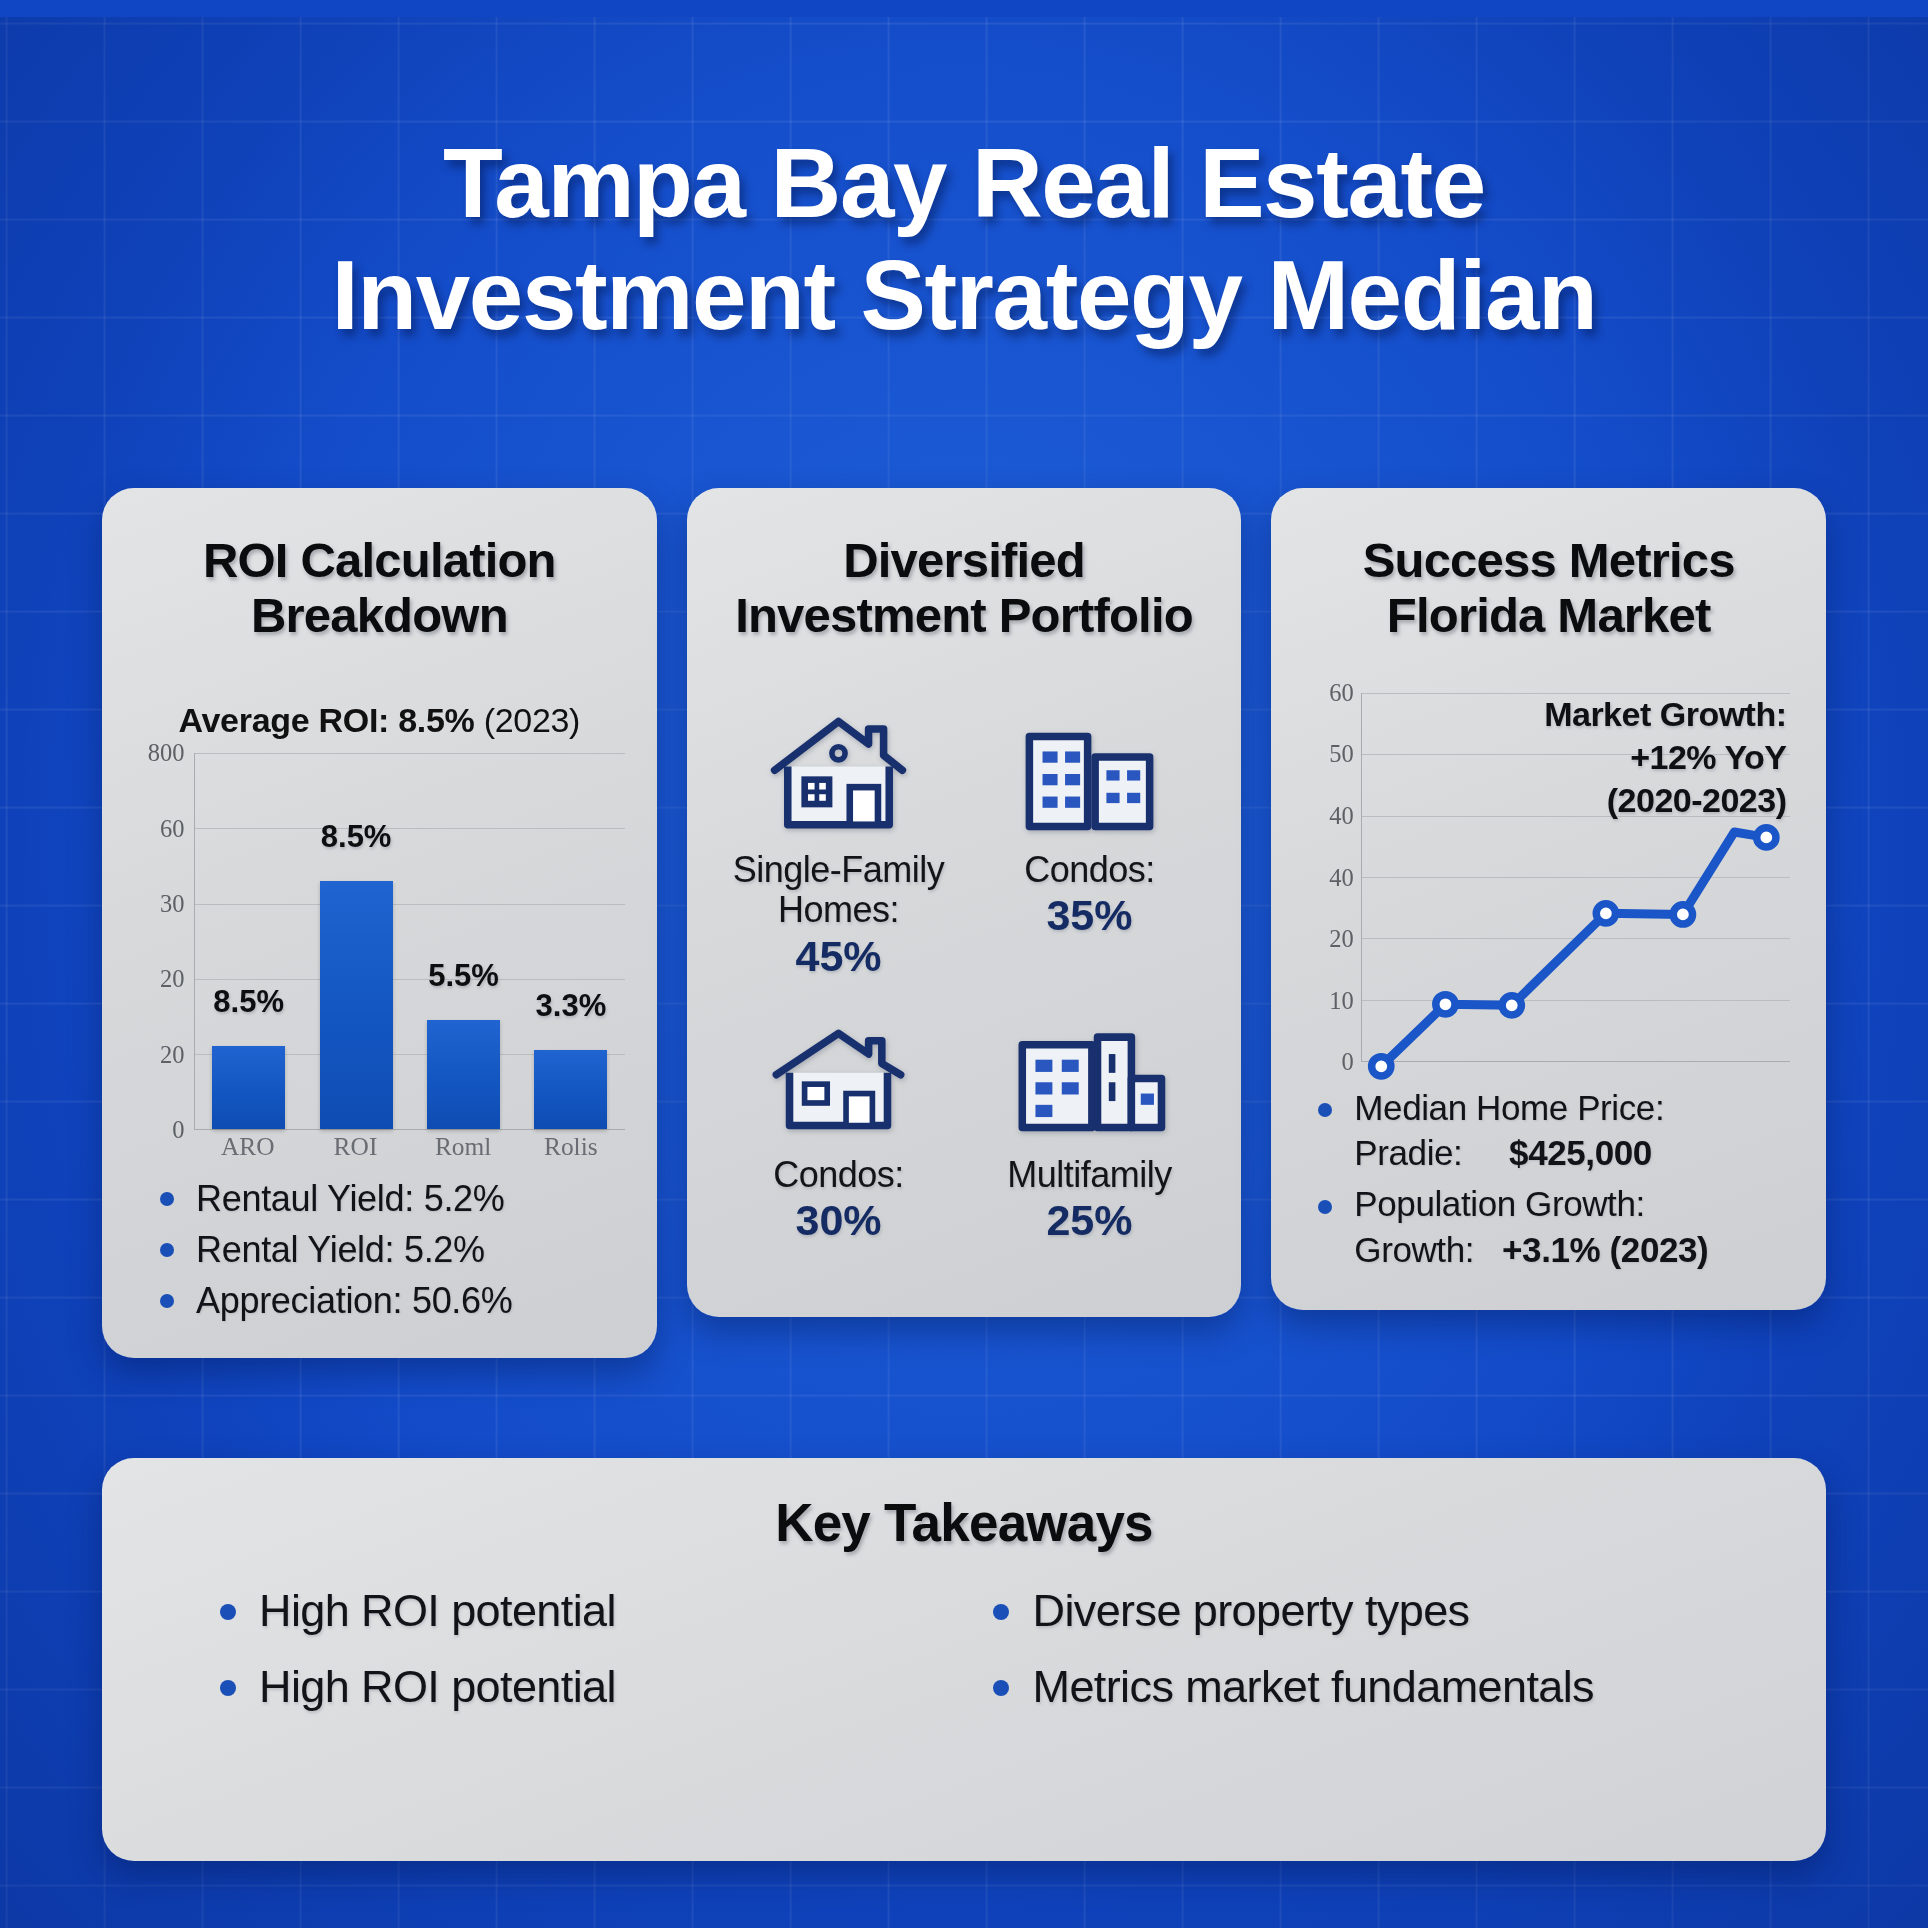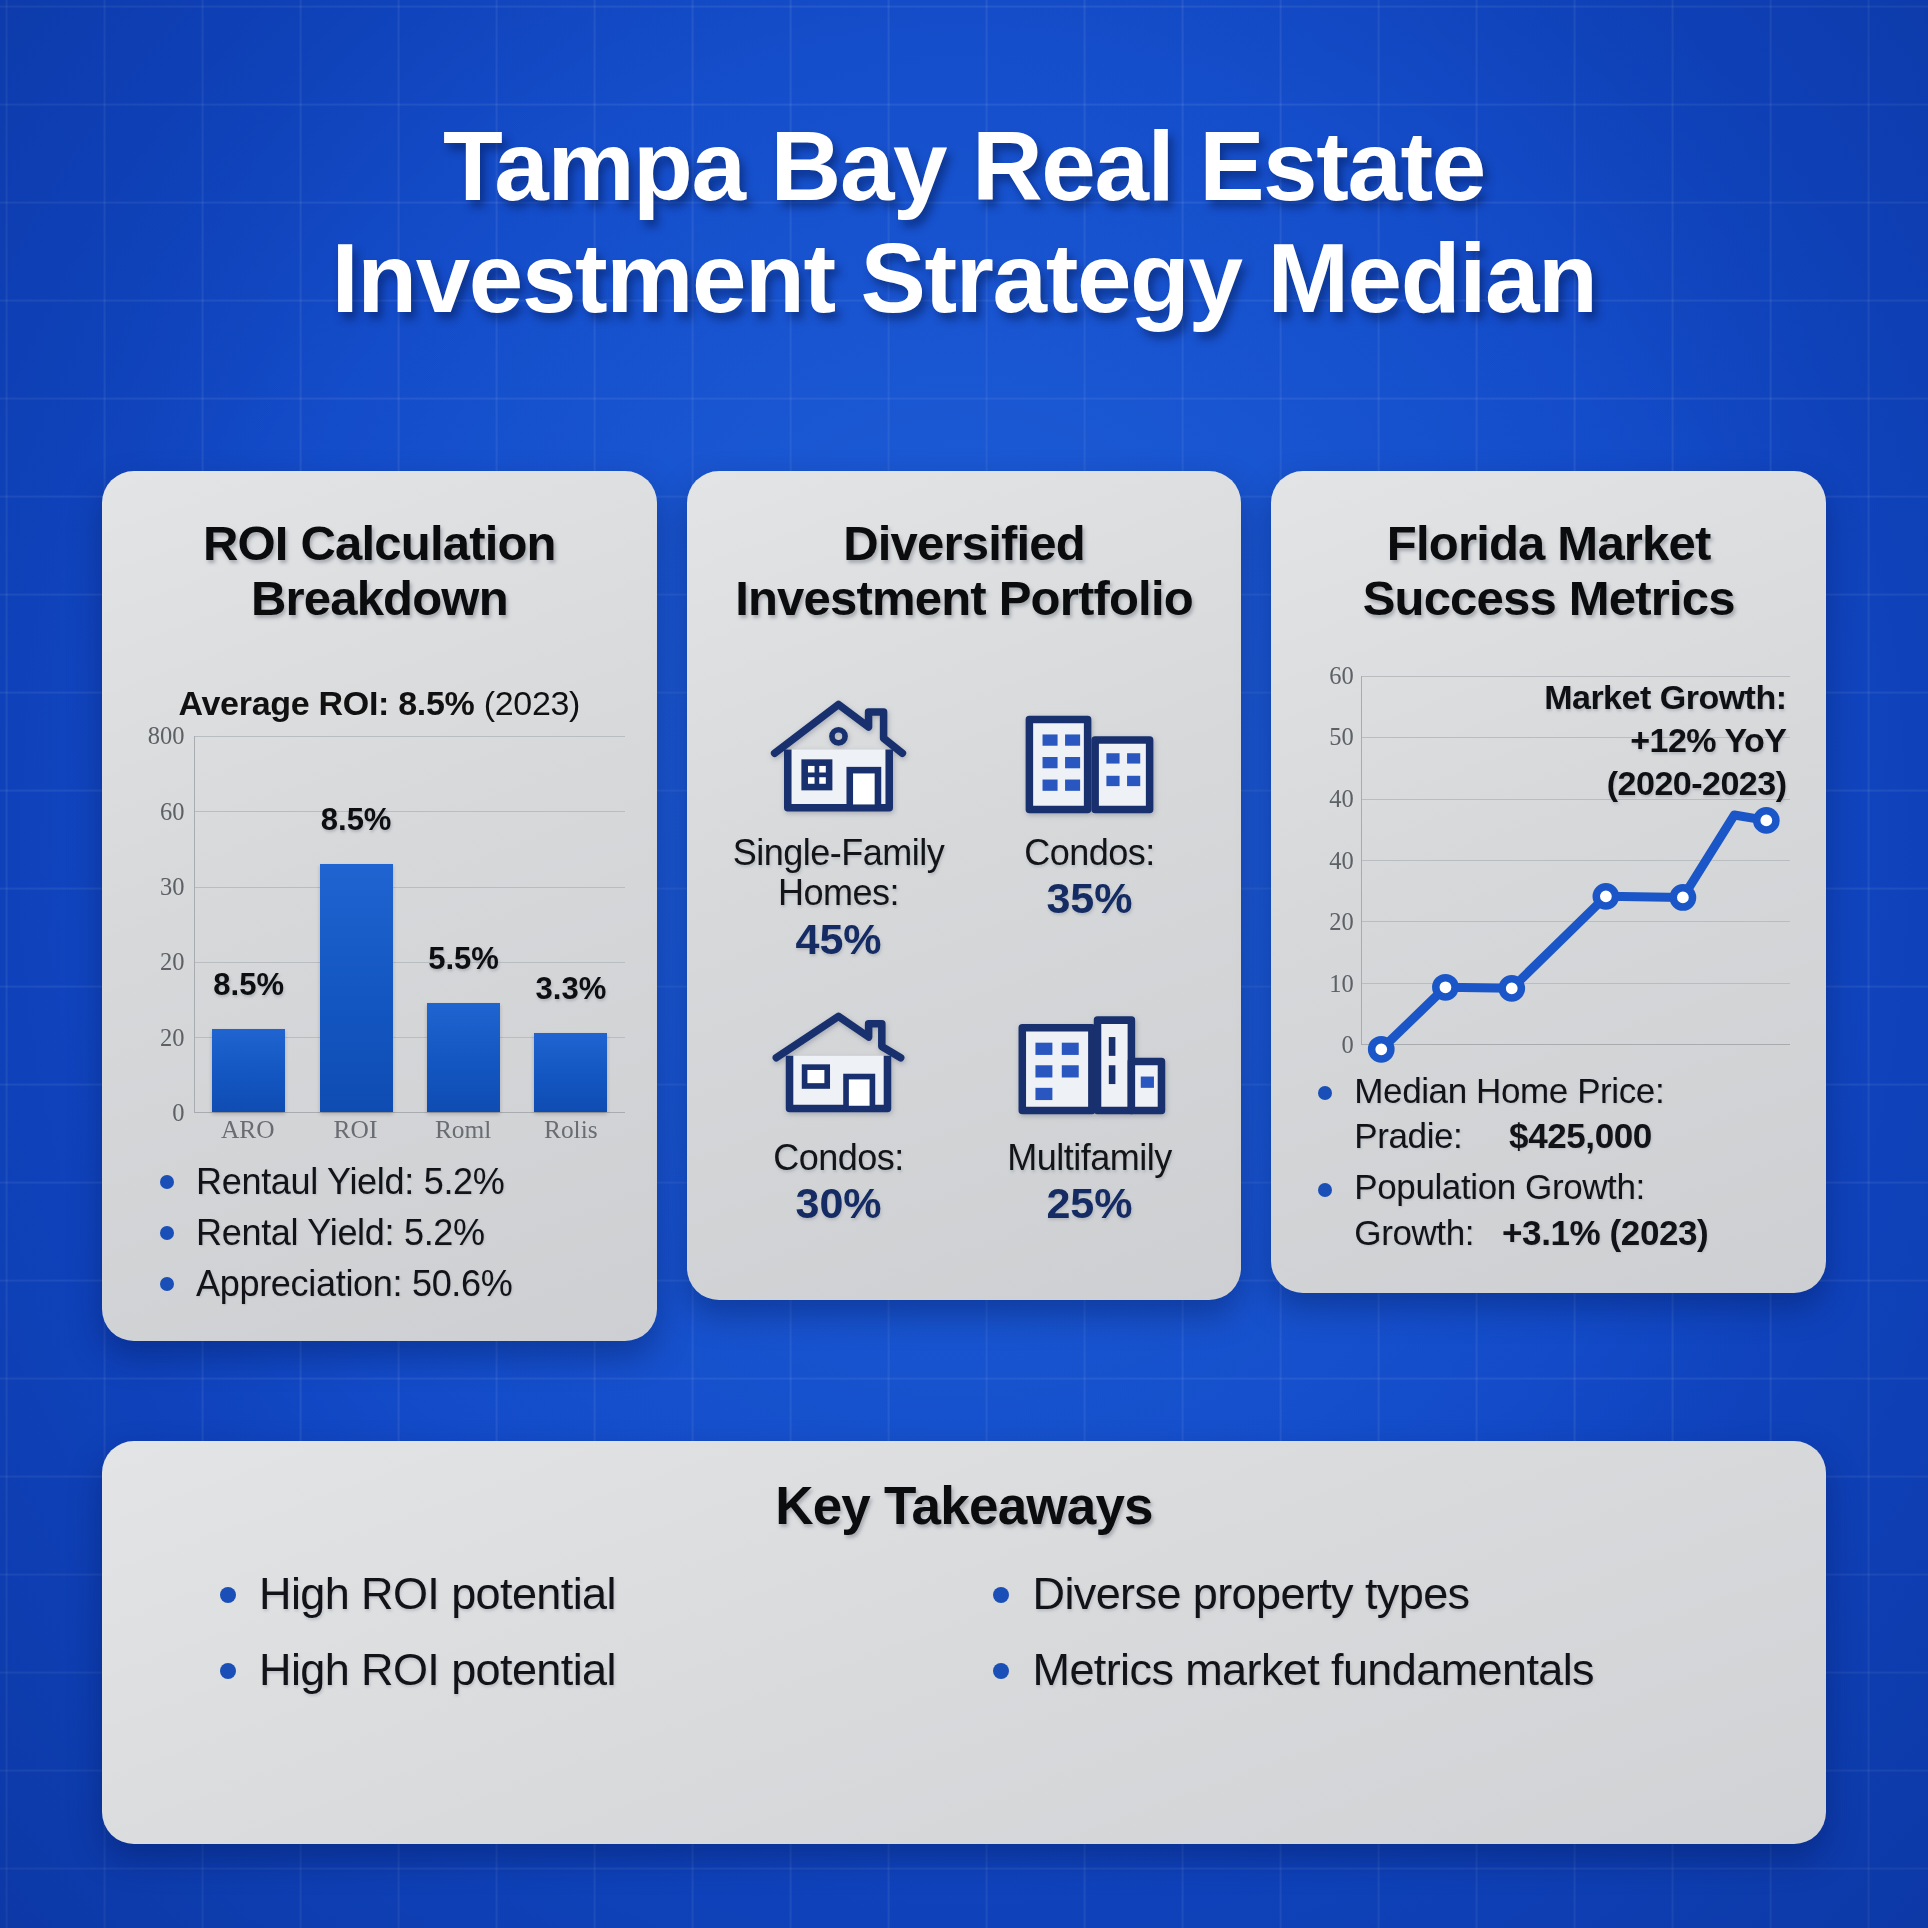--- a/index.html
+++ b/index.html
@@ -20,21 +20,21 @@
       radial-gradient(ellipse at 50% 40%, rgba(40,110,230,0.55) 0%, rgba(10,55,165,0.0) 70%);
     background-size: 98px 98px, 98px 98px, 100% 100%;
     background-position: 5.6px 5.6px, 5.6px 5.6px, 0 0;
   }
   #bg-vignette{
     position:absolute; inset:0;
     background:
       radial-gradient(ellipse at 50% 45%, rgba(30,95,215,0.45) 0%, rgba(8,40,140,0.0) 55%, rgba(6,32,110,0.35) 100%);
     pointer-events:none;
   }
-  #page{ position:absolute; inset:0; }
+  #page{ position:absolute; inset:0;margin-top:17px; }
 
   
   .title-wrap{
     position:absolute; left:0; right:0; top:111px;
     text-align:center; padding:0 104px;
   }
   .title-line{
     color:#ffffff;
     font-weight:800;
     font-size:98px;
@@ -450,22 +450,22 @@
           </div>
           <div class="pf-label">Multifamily</div>
           <div class="pf-pct">25%</div>
         </div>
 
       </div>
     </div>
 
     <div class="card">
       <div class="card-title">
+        <div>Success Metrics</div>
         <div>Florida Market</div>
-        <div>Success Metrics</div>
       </div>
 
       <div class="linechart-wrap">
         <div class="lc-yaxis">
           <span class="tick" style="top:0%">60</span>
           <span class="tick" style="top:16.6%">50</span>
           <span class="tick" style="top:33.3%">40</span>
           <span class="tick" style="top:50%">40</span>
           <span class="tick" style="top:66.6%">20</span>
           <span class="tick" style="top:83.3%">10</span>

